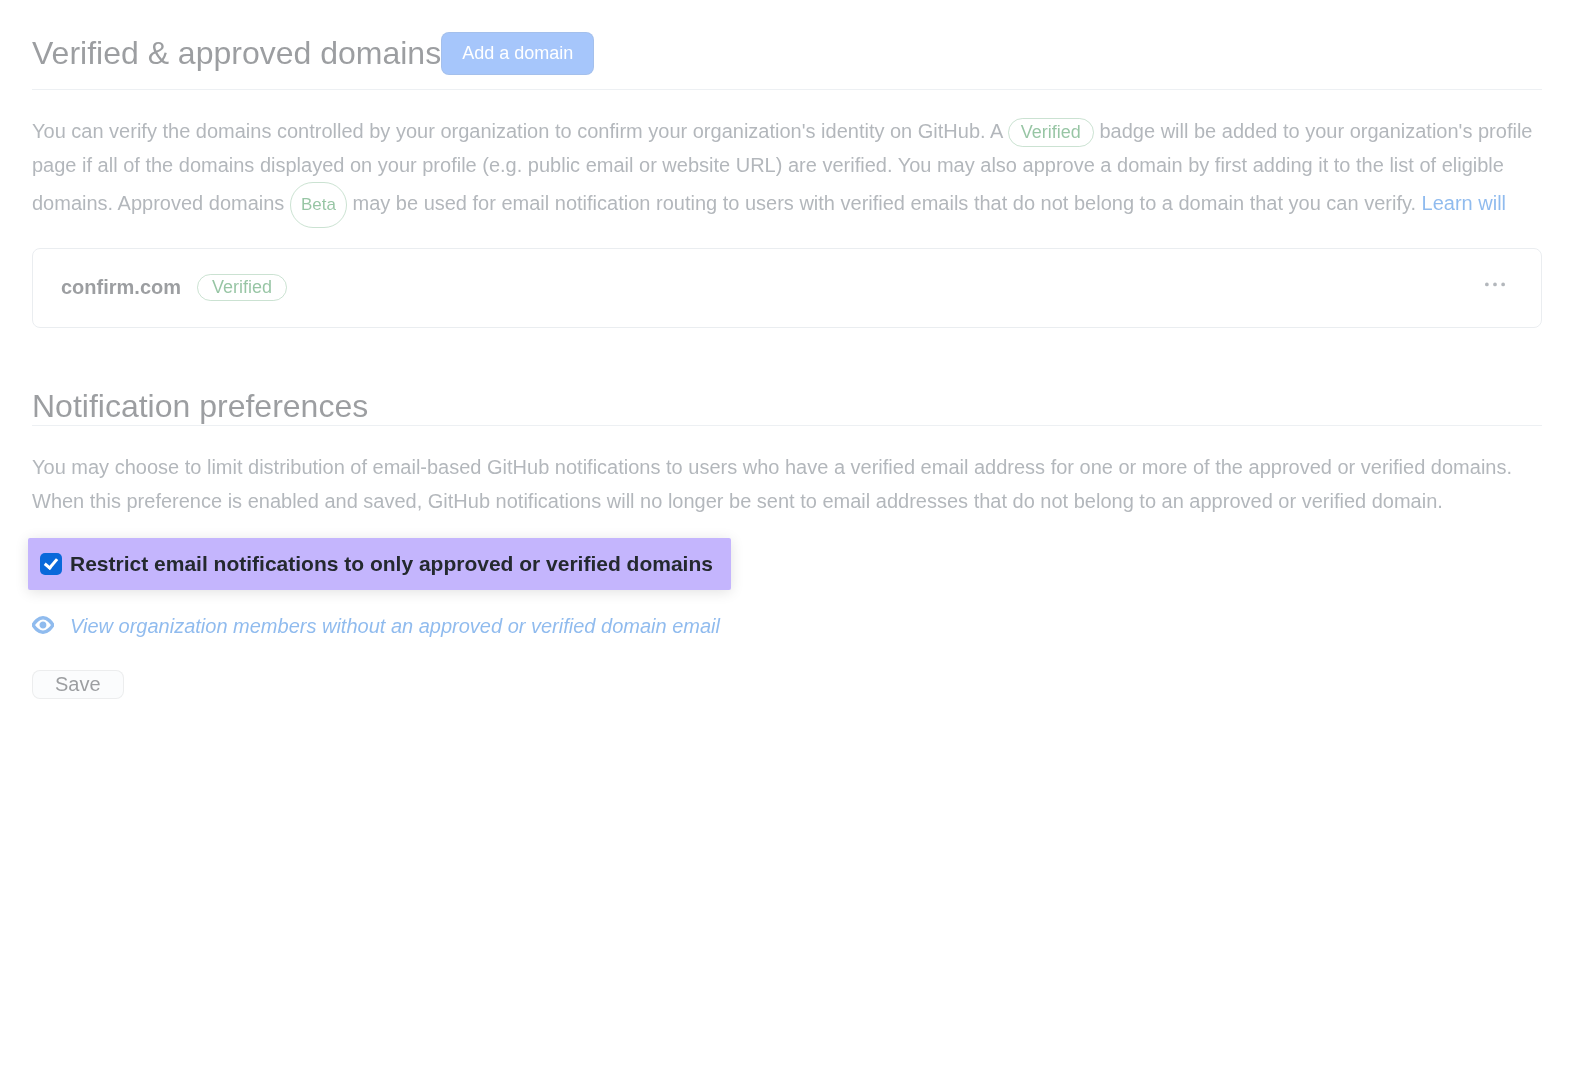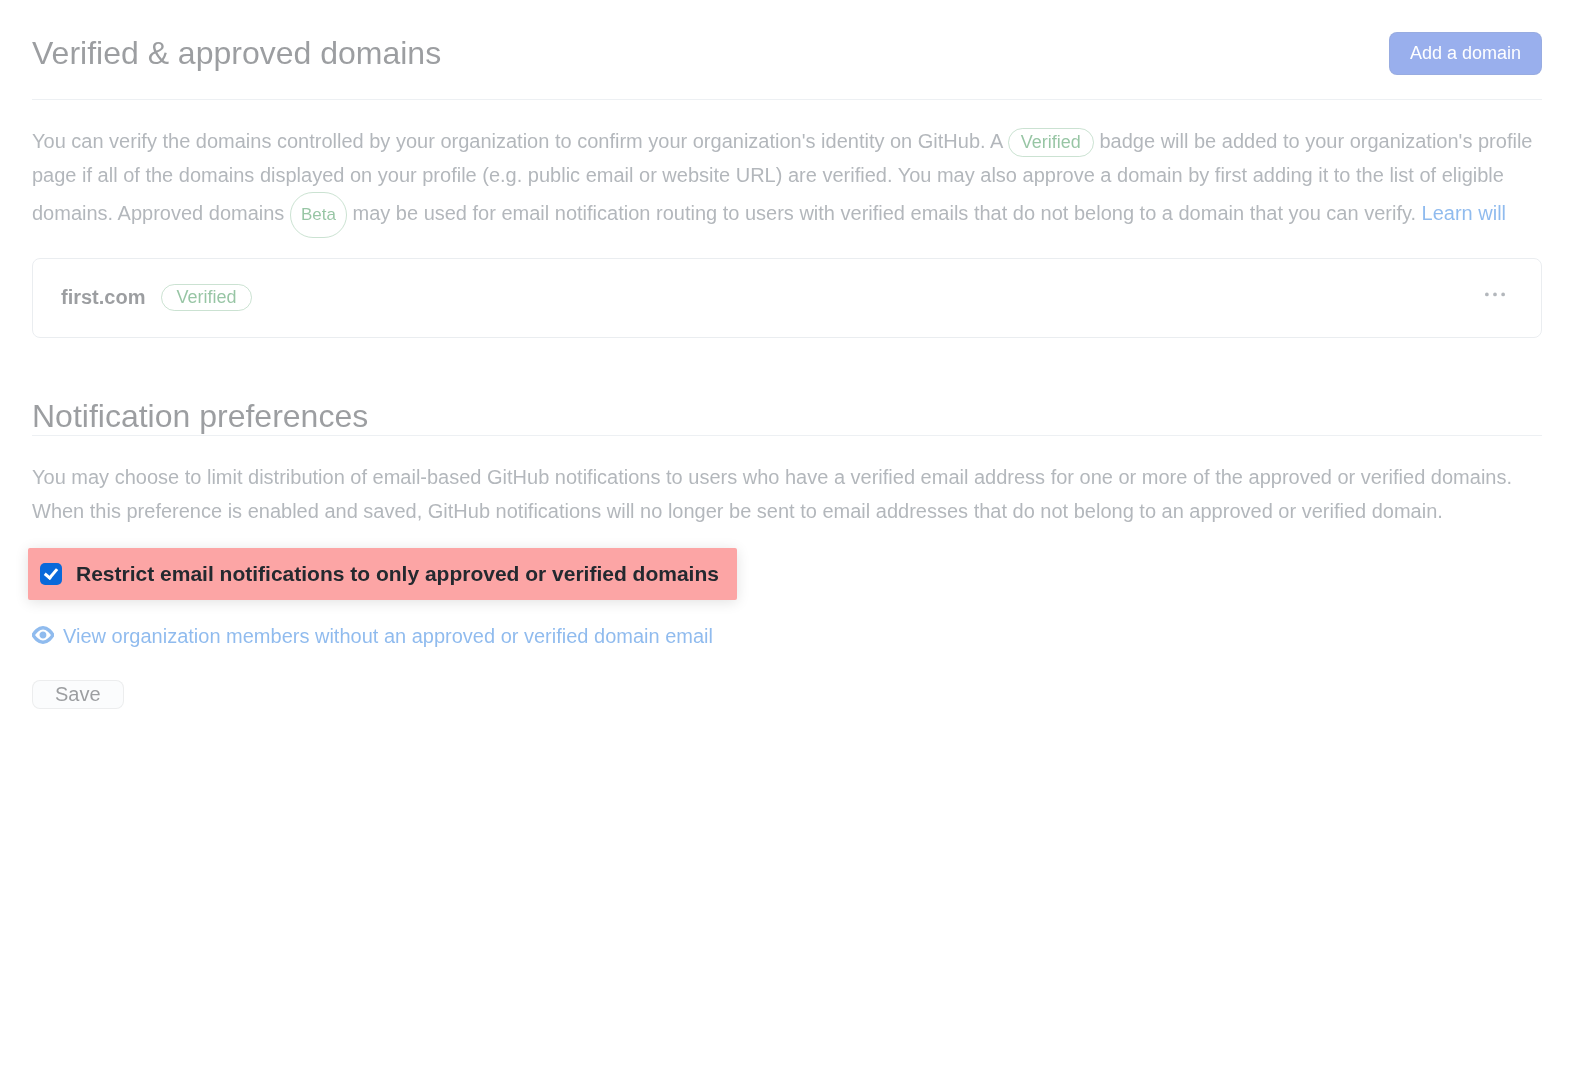--- a/index.html
+++ b/index.html
@@ -17,33 +17,33 @@
     }
     .overlay {
       position: absolute;
       inset: 0;
       background: rgba(255,255,255,0.55);
       z-index: 10;
       pointer-events: none;
     }
     .section-header {
       display: flex;
-      justify-content: space-between;
-      align-items: center;
-      padding-bottom: 24px;
+      justify-content: flex-start;
+      align-items: center;
+      padding-bottom: 14px;
       border-bottom: 1px solid #d8dee4;
       margin-bottom: 24px;
     }
     .section-title {
       font-size: 32px;
       font-weight: 400;
       color: #24292f;
     }
     .btn-primary {
-      background: #1d4ed8;
+      background: #3b82f6;
       color: #ffffff;
       border: 1px solid rgba(27,31,36,0.15);
       border-radius: 8px;
       padding: 10px 20px;
       font-size: 18px;
       font-weight: 500;
       cursor: pointer;
     }
     .description {
       font-size: 20px;
@@ -105,23 +105,23 @@
       letter-spacing: 2px;
       cursor: pointer;
       padding: 4px 8px;
     }
     .kebab svg {
       fill: #57606a;
     }
     .checkbox-row {
       display: inline-flex;
       align-items: center;
-      gap: 14px;
+      gap: 8px;
       padding: 14px 18px 14px 4px;
-      background: #fca5a5;
+      background: #c4b5fd;
       position: relative;
       z-index: 20;
       box-shadow: 0 2px 14px rgba(0,0,0,0.12);
       border-radius: 2px;
       margin-left: -4px;
       margin-bottom: 24px;
     }
     .checkbox-input {
       width: 22px;
       height: 22px;
@@ -145,22 +145,23 @@
       transform: rotate(40deg);
     }
     .checkbox-label {
       font-size: 21px;
       font-weight: 600;
       color: #24292f;
     }
     .view-link-row {
       display: flex;
       align-items: center;
-      gap: 9px;
+      gap: 16px;
       margin-bottom: 30px;
+      font-style: italic;
     }
     .eye-icon svg {
       fill: #0969da;
       stroke: #0969da;
     }
     .view-link {
       color: #0969da;
       font-size: 20px;
       text-decoration: none;
     }
@@ -197,21 +198,21 @@
   <span>You can verify the domains controlled by your organization to confirm your organization's identity on GitHub. A </span>
   <span class="badge badge-verified">Verified</span>
   <span> badge will be added to your organization's profile page if all of the domains displayed on your profile (e.g. public email or website URL) are verified. You may also approve a domain by first adding it to the list of eligible domains. Approved domains </span>
   <span class="badge badge-beta">Beta</span>
   <span> may be used for email notification routing to users with verified emails that do not belong to a domain that you can verify. </span>
   <a href="#" class="link">Learn will</a>
 </p>
 
 <div class="domain-row">
   <div class="domain-row-left">
-    <span class="domain-name">first.com</span>
+    <span class="domain-name">confirm.com</span>
     <span class="domain-badge">Verified</span>
   </div>
   <span class="kebab">
     <svg width="20" height="20" viewBox="0 0 16 16">
         <path d="M8 9a1.5 1.5 0 1 0 0-3 1.5 1.5 0 0 0 0 3ZM1.5 9a1.5 1.5 0 1 0 0-3 1.5 1.5 0 0 0 0 3Zm13 0a1.5 1.5 0 1 0 0-3 1.5 1.5 0 0 0 0 3Z"></path>
       </svg>
   </span>
 </div>
 
 

